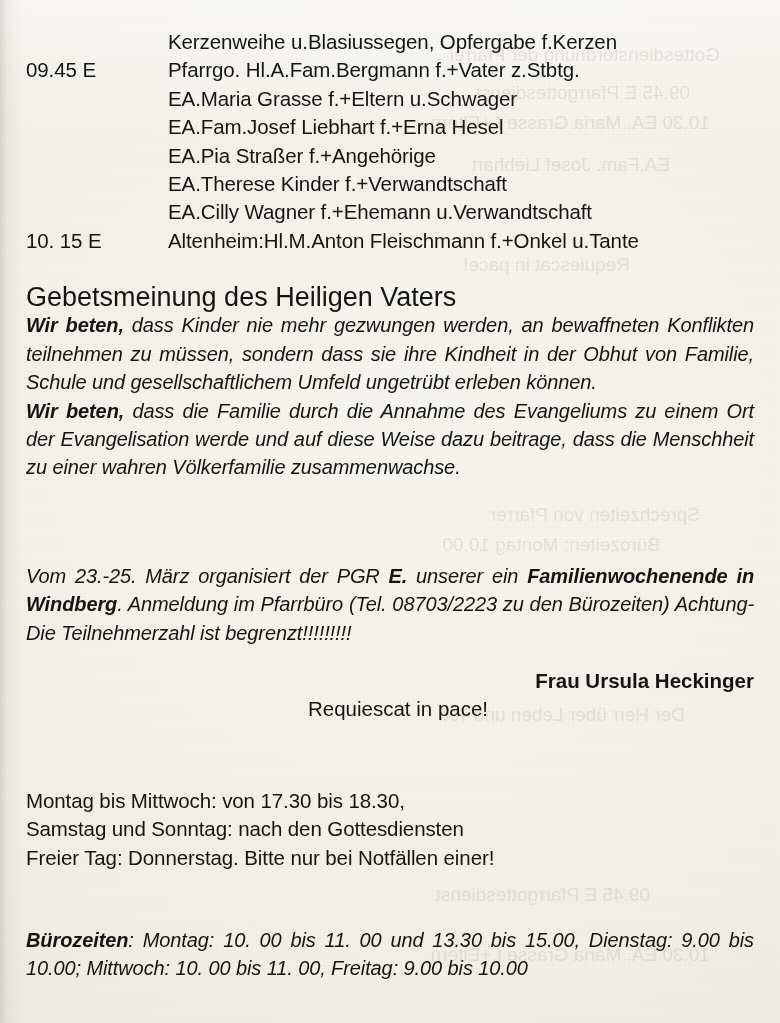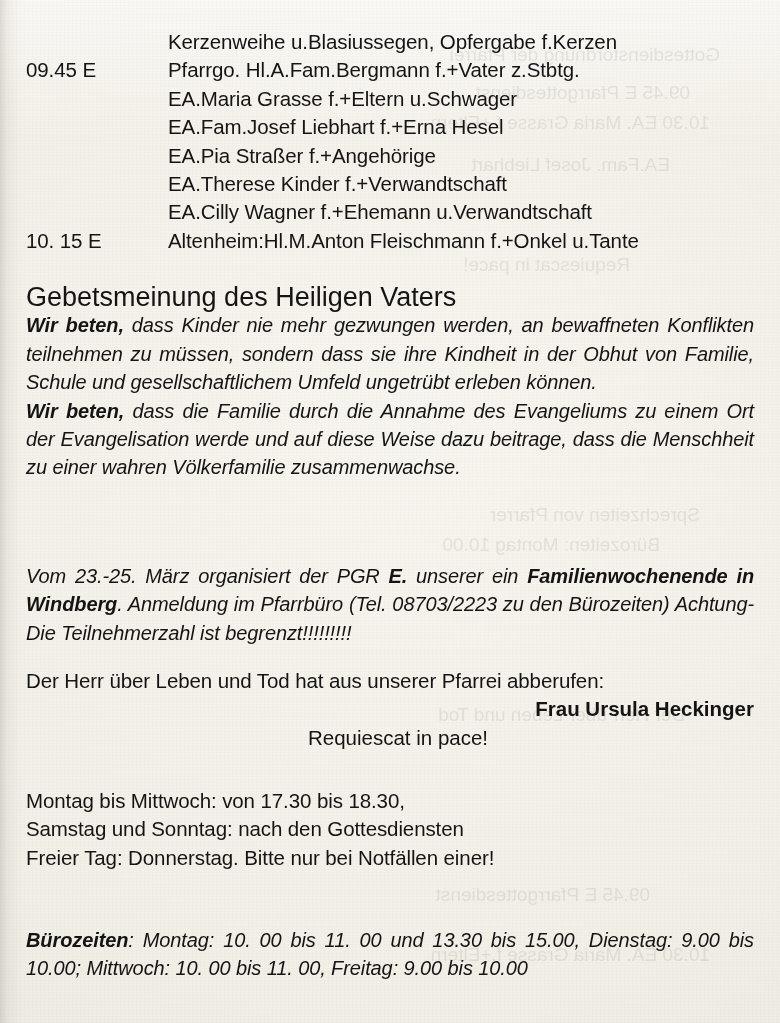--- a/index.html
+++ b/index.html
@@ -181,21 +181,20 @@
     <div class="just"><b>Wir beten,</b><span> dass Kinder nie mehr gezwungen werden, an bewaff­neten Konflikten teilnehmen zu müssen, sondern dass sie ihre Kindheit in der Obhut von Familie, Schule und gesellschaftlichem Umfeld ungetrübt erleben können.</span></div>
 
     <div class="just"><b>Wir beten,</b><span> dass die Familie durch die Annahme des Evangeliums zu einem Ort der Evangelisation werde und auf diese Weise dazu beitrage, dass die Menschheit zu einer wahren Völkerfamilie zu­sammenwachse.</span></div>
   </div>
 
   <div class="block" style="top:562px;">
     <div class="just"><span>Vom 23.-25. März organisiert der PGR </span><b>E.</b><span> unserer ein </span><b>Familienwo­chenende in Windberg</b><span>. Anmeldung im Pfarrbüro (Tel. 08703/2223 zu den Bürozeiten) Achtung- Die Teilnehmerzahl ist begrenzt!!!!!!!!!</span></div>
   </div>
 
   <div class="block" style="top:667px;">
-    <div class="line">Der Herr über Leben und Tod hat aus unserer Pfarrei abberufen:</div>
     <div class="notice-name">Frau Ursula Heckinger</div>
     <div class="notice-rip">Requiescat in pace!</div>
   </div>
 
   <div class="block" style="top:787px;">
     <div class="line">Montag bis Mittwoch: von 17.30 bis 18.30,</div>
     <div class="line">Samstag und Sonntag: nach den Gottesdiensten</div>
     <div class="line">Freier Tag: Donnerstag. Bitte nur bei Notfällen einer!</div>
   </div>
 

